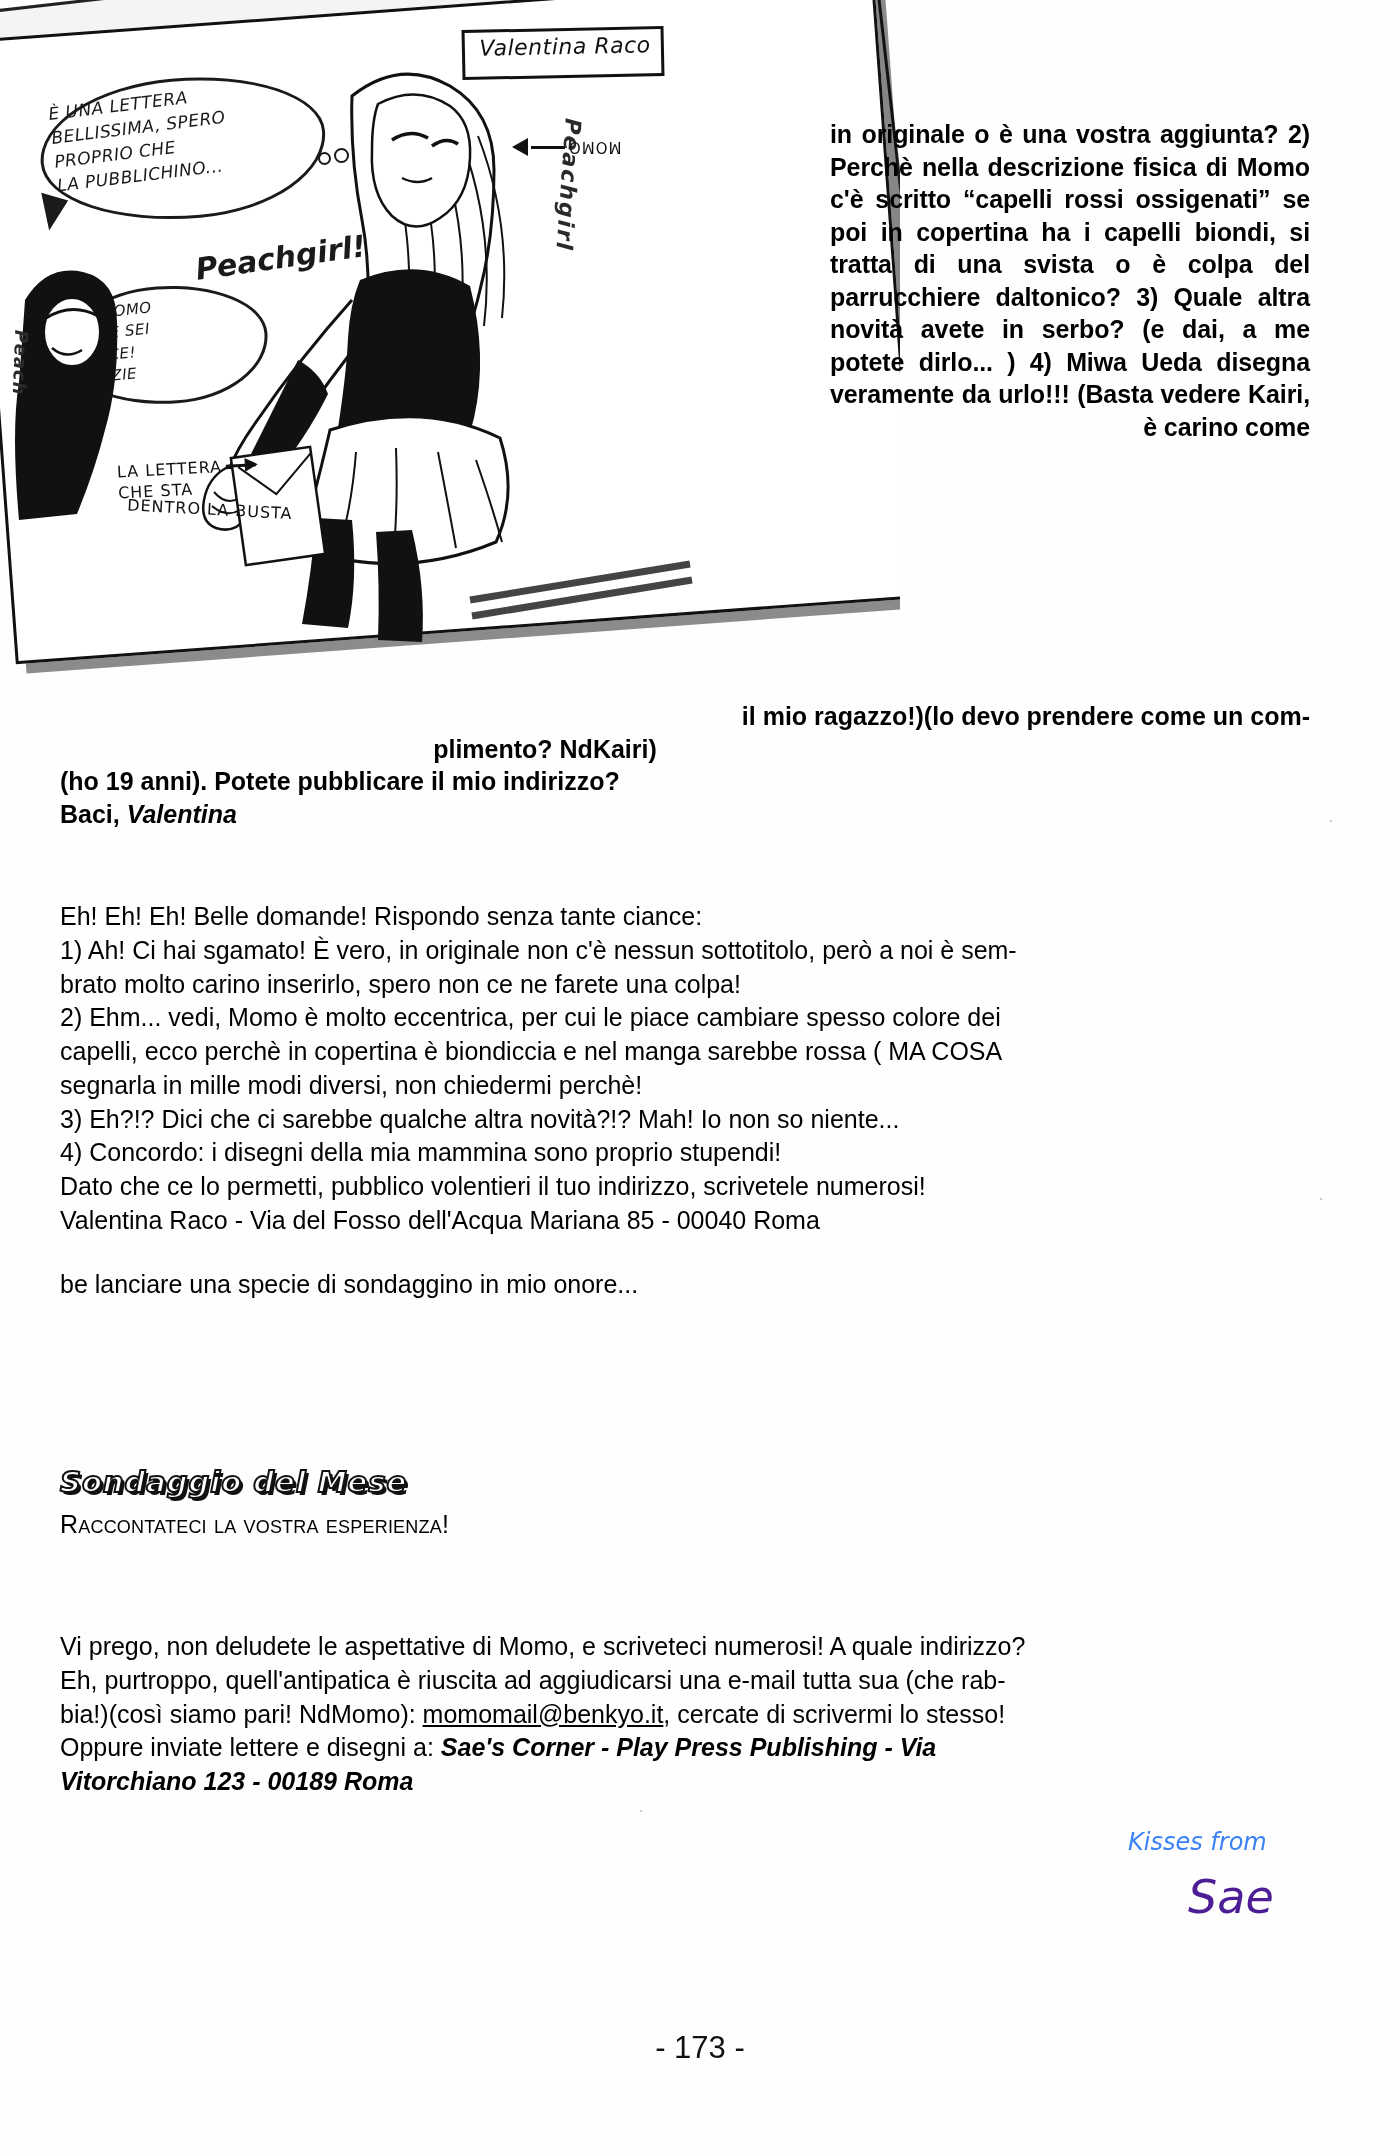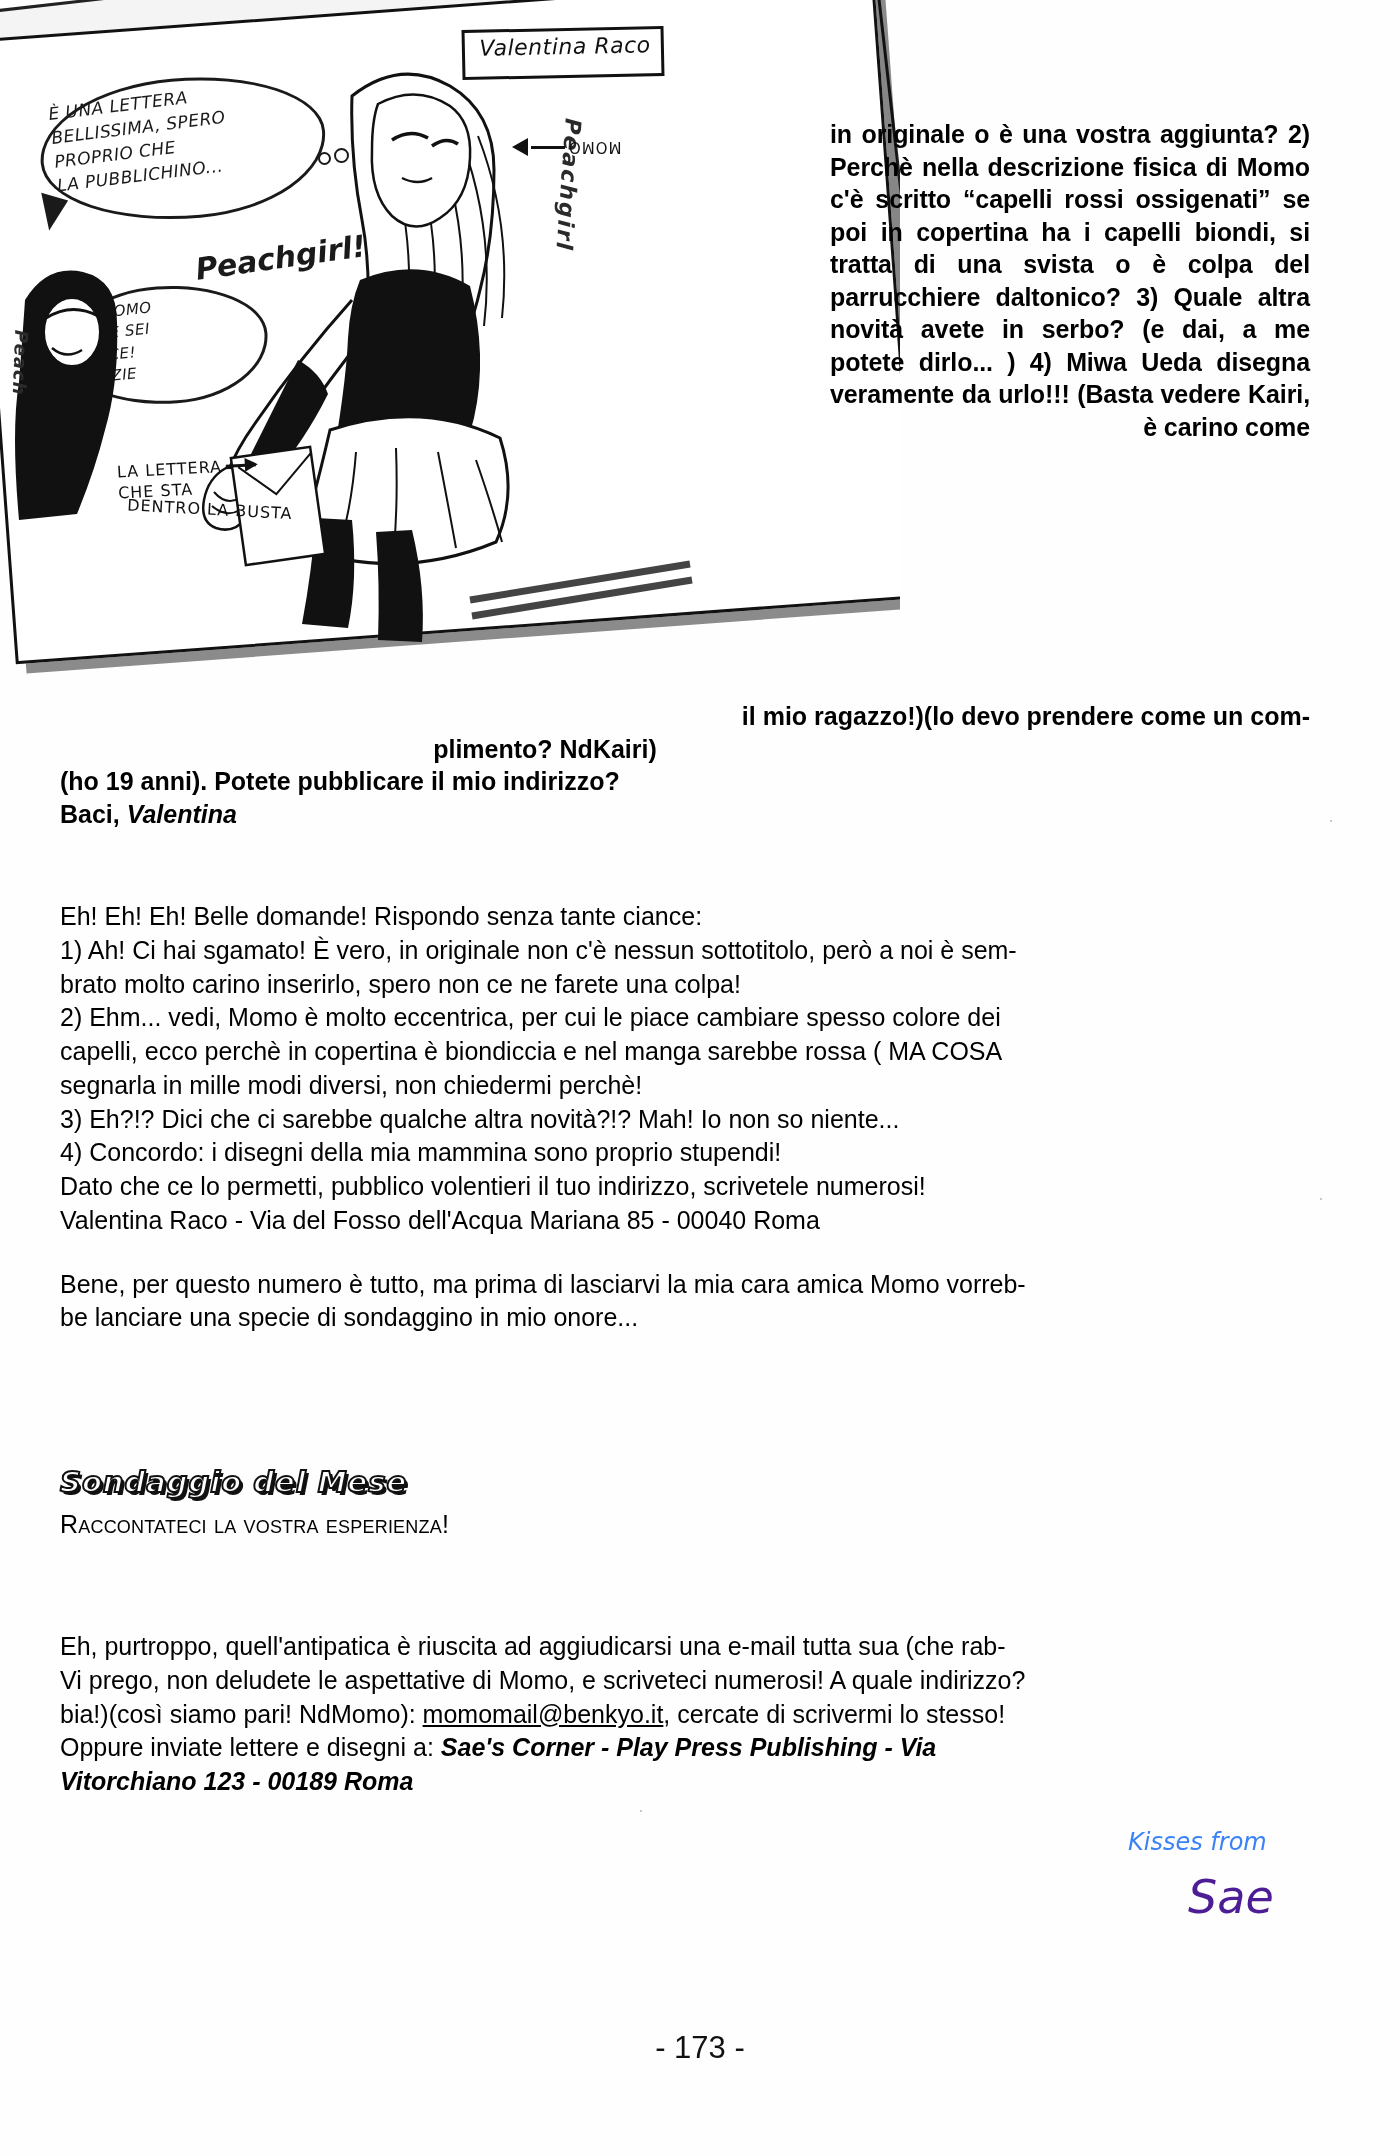--- a/index.html
+++ b/index.html
@@ -520,33 +520,32 @@
     <p>1) Ah! Ci hai sgamato! È vero, in originale non c'è nessun sottotitolo, però a noi è sem-</p>
     <p>brato molto carino inserirlo, spero non ce ne farete una colpa!</p>
     <p>2) Ehm... vedi, Momo è molto eccentrica, per cui le piace cambiare spesso colore dei</p>
     <p>capelli, ecco perchè in copertina è biondiccia e nel manga sarebbe rossa ( MA COSA</p>
     <p>segnarla in mille modi diversi, non chiedermi perchè!</p>
     <p>3) Eh?!? Dici che ci sarebbe qualche altra novità?!? Mah! Io non so niente...</p>
     <p>4) Concordo: i disegni della mia mammina sono proprio stupendi!</p>
     <p>Dato che ce lo permetti, pubblico volentieri il tuo indirizzo, scrivetele numerosi!</p>
     <p>Valentina Raco - Via del Fosso dell'Acqua Mariana 85 - 00040 Roma</p>
     <div class="gap"></div>
-    <p>Bene, per questo numero è tutto, ma prima di lasciarvi la mia cara amica Momo vorreb-</p>
     <p>be lanciare una specie di sondaggino in mio onore...</p>
   </div>
 
   <div id="sondaggio-head">Sondaggio del Mese</div>
 
   <div id="poll-question">
     <p>Raccontateci la vostra esperienza!</p>
   </div>
 
   <div id="closing">
+    <p>Vi prego, non deludete le aspettative di Momo, e scriveteci numerosi! A quale indirizzo?</p>
     <p>Eh, purtroppo, quell'antipatica è riuscita ad aggiudicarsi una e-mail tutta sua (che rab-</p>
-    <p>Vi prego, non deludete le aspettative di Momo, e scriveteci numerosi! A quale indirizzo?</p>
     <p><span>bia!)(così siamo pari! NdMomo): </span><span class="email">momomail@benkyo.it</span><span>, cercate di scrivermi lo stesso!</span></p>
     <p><span>Oppure inviate lettere e disegni a: </span><span class="addr">Sae's Corner - Play Press Publishing - Via</span></p>
     <p class="addr">Vitorchiano 123 - 00189 Roma</p>
   </div>
 
   <div id="sig-kisses">Kisses from</div>
   <div id="sig-sae">Sae</div>
 
   <div id="page-number">- 173 -</div>
 

